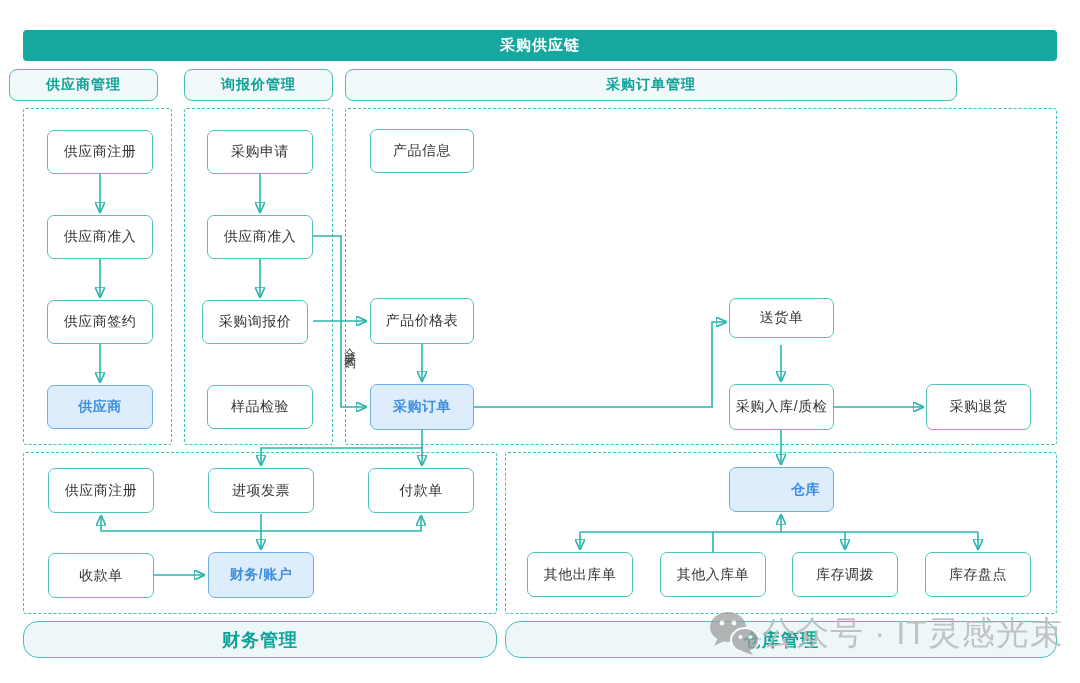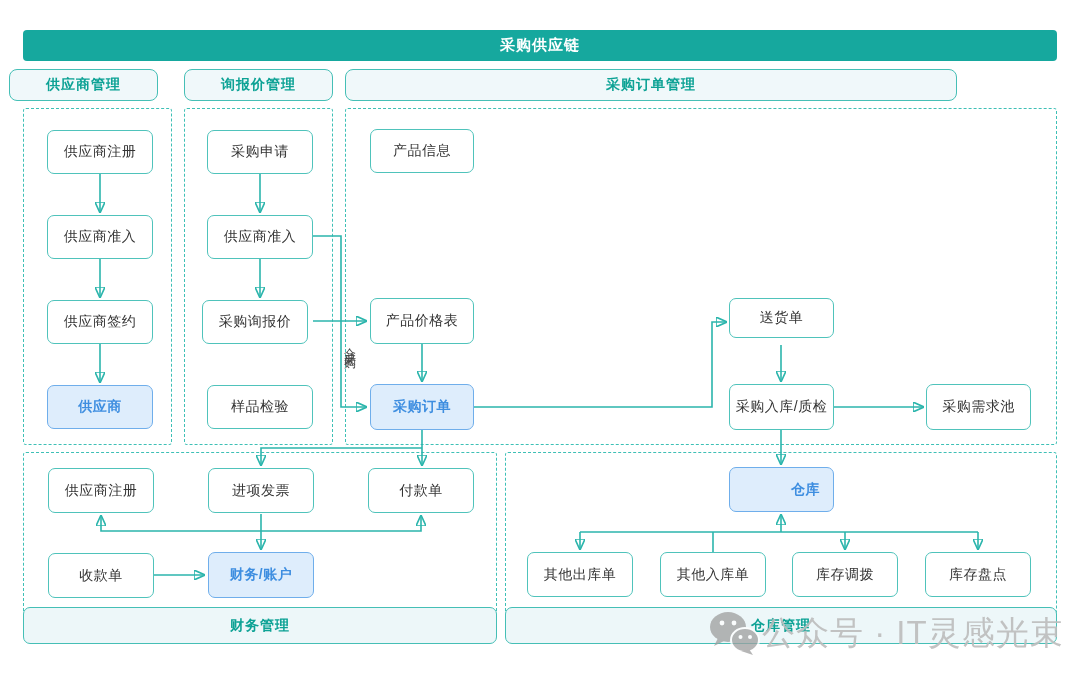--- a/index.html
+++ b/index.html
@@ -17,22 +17,22 @@
   .hdr-inquiry{left:184px;width:149px;}
   .hdr-purchase{left:345px;width:612px;}
 
   .lane{position:absolute;border:1.5px dashed #3EC0B6;border-radius:3px;box-sizing:border-box;background:transparent;}
   .lane-supplier{left:23px;top:108px;width:149px;height:337px;}
   .lane-inquiry{left:184px;top:108px;width:149px;height:337px;}
   .lane-purchase{left:345px;top:108px;width:712px;height:337px;}
   .lane-finance{left:23px;top:452px;width:474px;height:162px;}
   .lane-warehouse{left:505px;top:452px;width:552px;height:162px;}
 
-  .footer-bar{position:absolute;top:607px;height:37px;background:#EDF7F9;border:1.5px solid #45BFB6;
-    border-radius:7px;color:#0DA295;font-weight:bold;font-size:14px;
+  .footer-bar{position:absolute;top:621px;height:37px;background:#EDF7F9;border:1.5px solid #45BFB6;
+    border-radius:15px;color:#0DA295;font-weight:bold;font-size:18px;
     display:flex;align-items:center;justify-content:center;box-sizing:border-box;letter-spacing:1px;}
   .bar-finance{left:23px;width:474px;}
   .bar-warehouse{left:505px;width:552px;}
 
   .node{position:absolute;width:106px;height:44px;background:#ffffff;border:1.4px solid #4FC3BB;
     border-radius:7px;color:#333333;font-size:14px;font-weight:500;
     display:flex;align-items:center;justify-content:center;box-sizing:border-box;z-index:2;
     text-align:center;letter-spacing:0.5px;}
   .node.blue{background:#DEEDFC;border-color:#6FAEEB;color:#3E8EE0;font-weight:bold;}
 
@@ -108,21 +108,21 @@
   <div class="node" style="left:207px;top:130px;">采购申请</div>
   <div class="node" style="left:207px;top:215px;">供应商准入</div>
   <div class="node" style="left:202px;top:300px;">采购询报价</div>
   <div class="node" style="left:207px;top:385px;">样品检验</div>
 
   <div class="node" style="left:370px;top:129px;width:104px;">产品信息</div>
   <div class="node" style="left:370px;top:298px;width:104px;height:46px;">产品价格表</div>
   <div class="node blue" style="left:370px;top:384px;width:104px;height:46px;">采购订单</div>
   <div class="node" style="left:729px;top:298px;width:105px;height:40px;">送货单</div>
   <div class="node" style="left:729px;top:384px;width:105px;height:46px;">采购入库/质检</div>
-  <div class="node" style="left:926px;top:384px;width:105px;height:46px;">采购需求池</div>
+  <div class="node" style="left:926px;top:384px;width:105px;height:46px;">采购退货</div>
 
   <div class="node" style="left:48px;top:468px;height:45px;">供应商注册</div>
   <div class="node" style="left:208px;top:468px;height:45px;">进项发票</div>
   <div class="node" style="left:368px;top:468px;height:45px;">付款单</div>
   <div class="node" style="left:48px;top:553px;height:45px;">收款单</div>
   <div class="node blue" style="left:208px;top:552px;height:46px;">财务/账户</div>
 
   <div class="node blue" style="left:729px;top:467px;width:105px;height:45px;padding-left:48px;">仓库</div>
   <div class="node" style="left:527px;top:552px;height:45px;">其他出库单</div>
   <div class="node" style="left:660px;top:552px;height:45px;">其他入库单</div>

